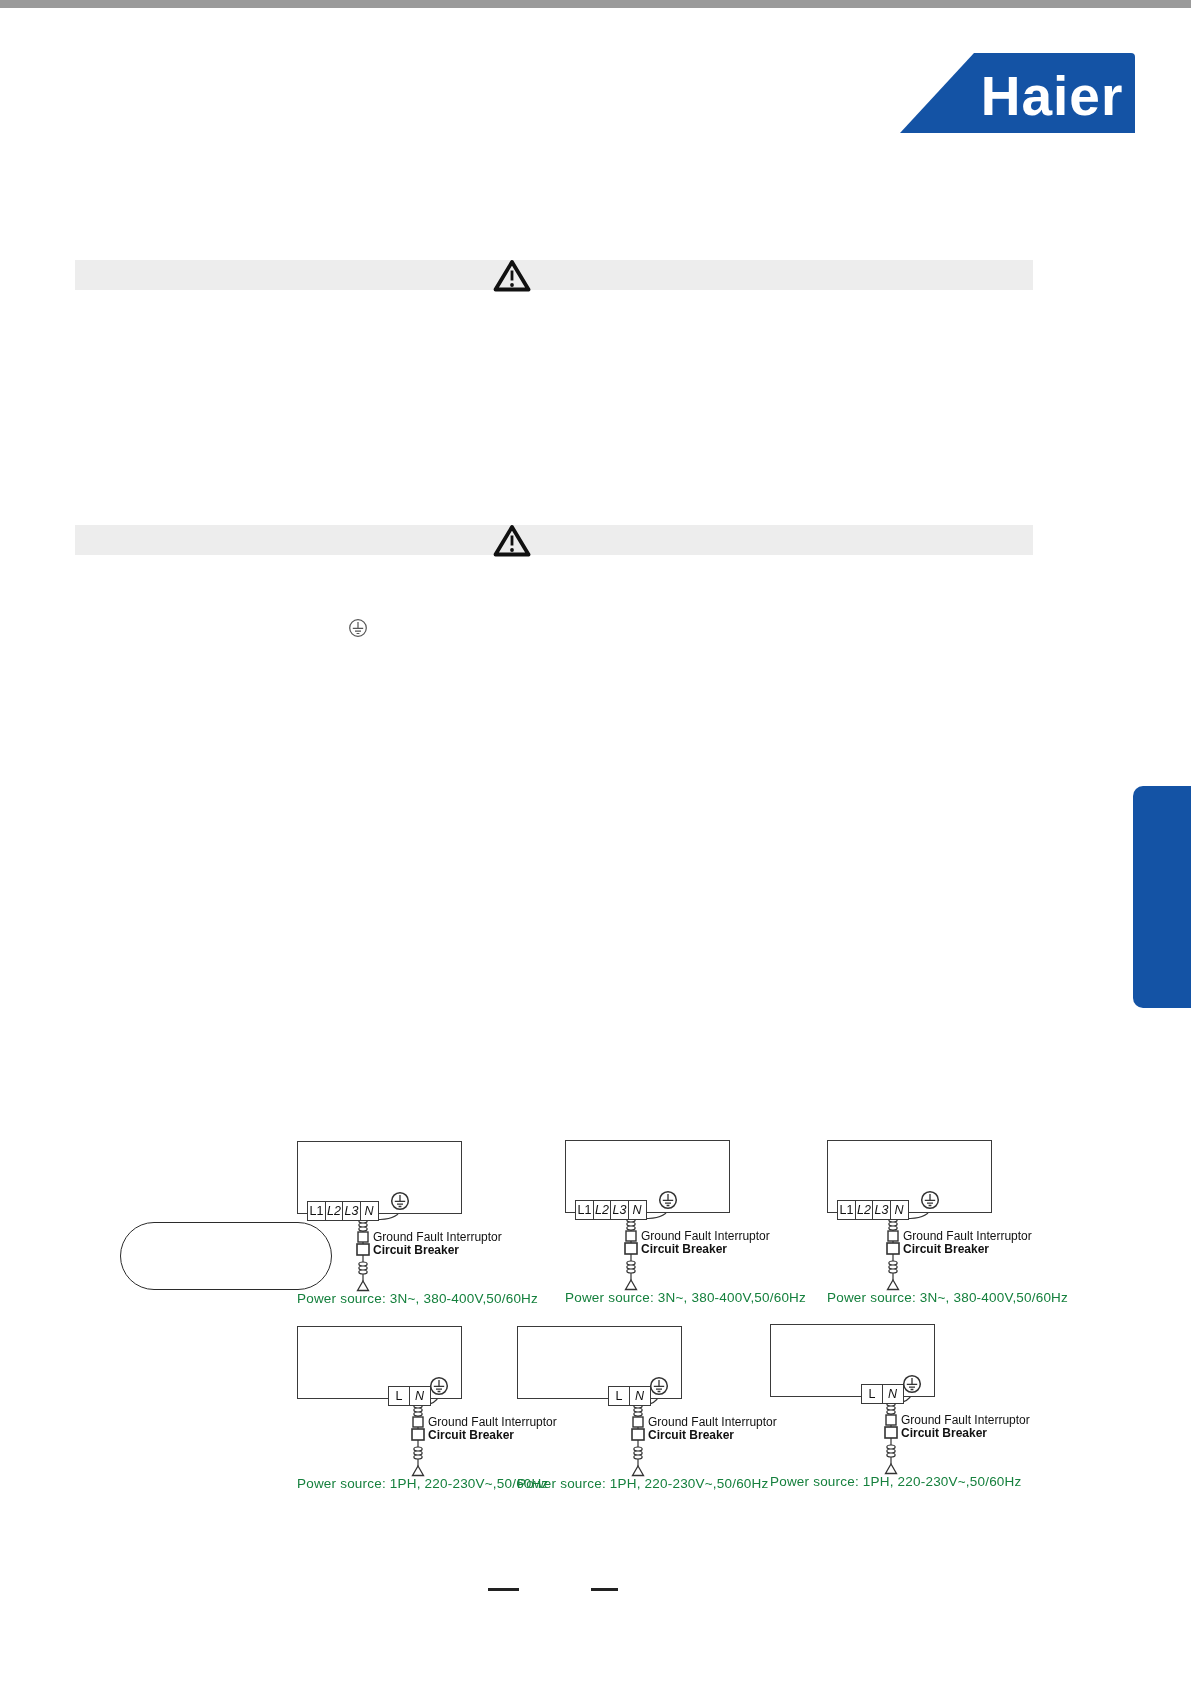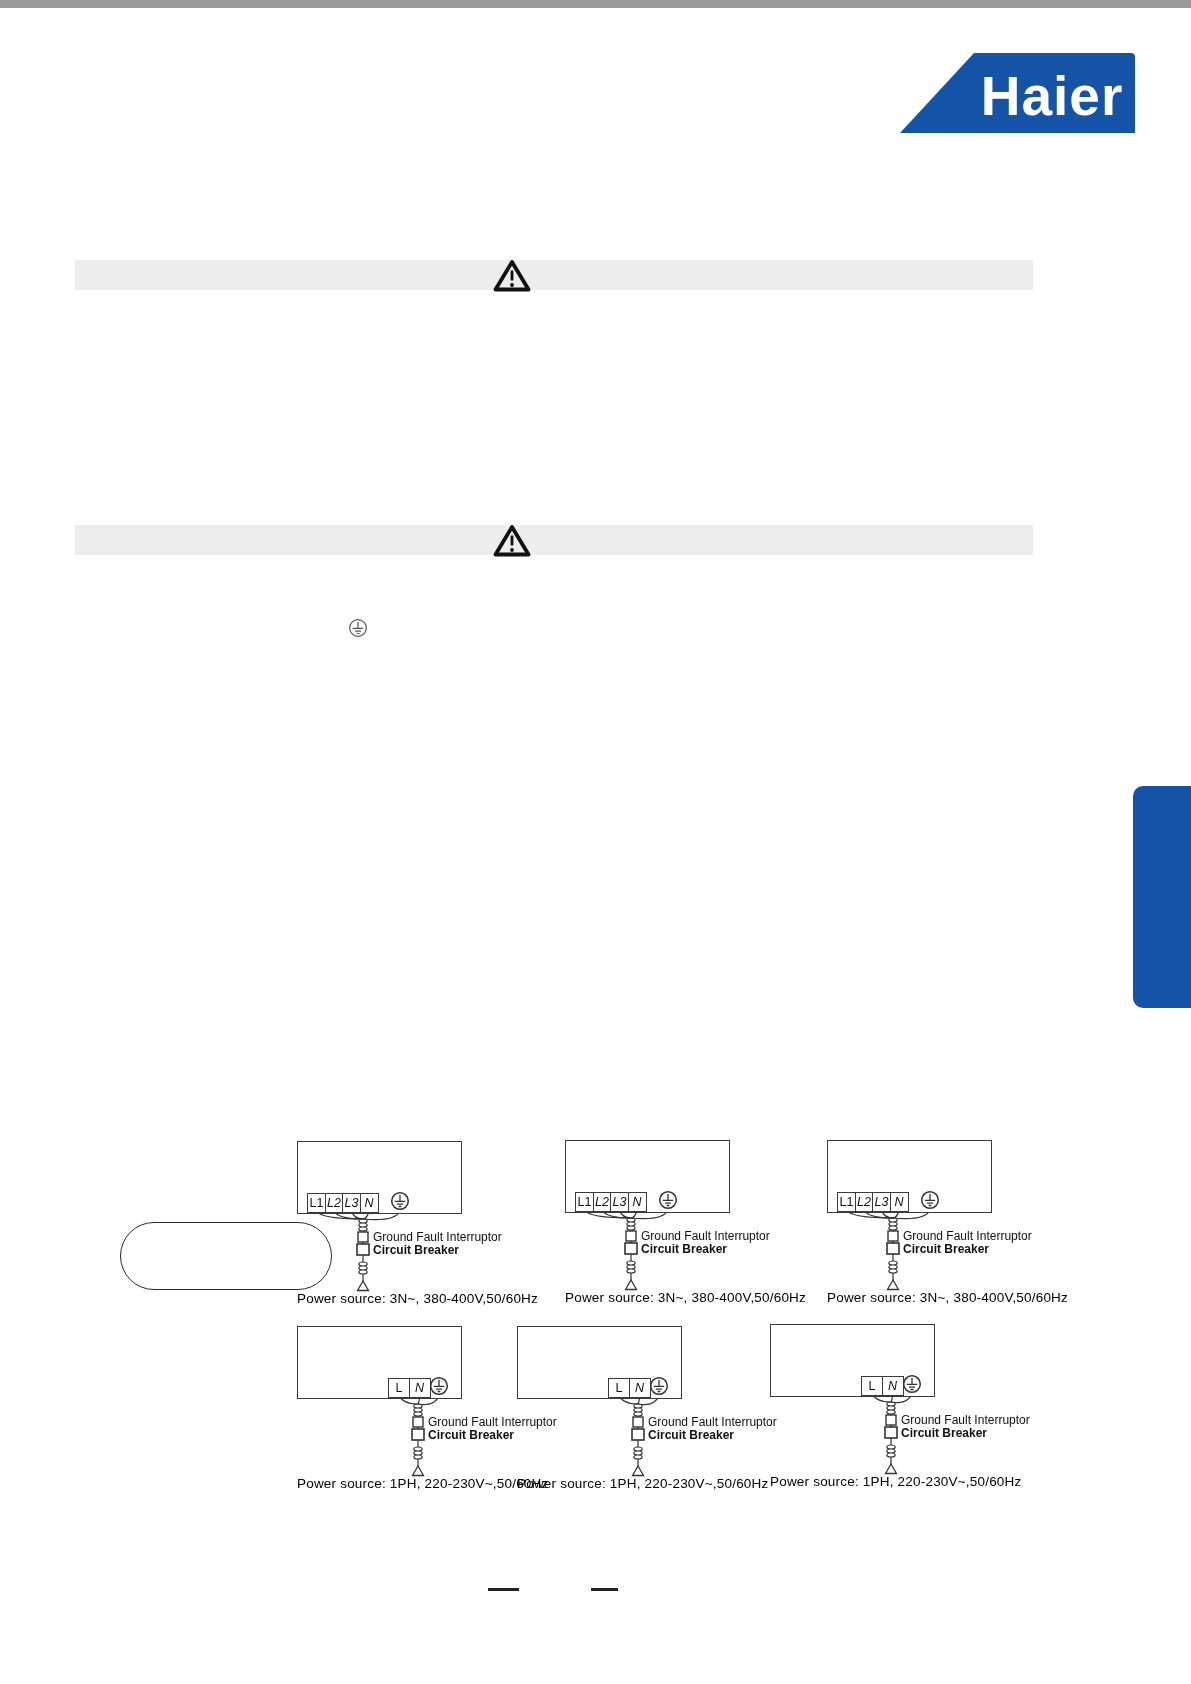--- a/index.html
+++ b/index.html
@@ -34,42 +34,42 @@
   .d2{left:565px;top:1132px;}
   .d3{left:827px;top:1132px;}
   .d4{left:297px;top:1318px;}
   .d5{left:517px;top:1318px;}
   .d6{left:770px;top:1316px;}
 
   .unit-box{position:absolute;left:0;top:0;width:165px;height:73px;
             border:1.5px solid #3a3a3a;background:#fff;box-sizing:border-box;}
   .diag-art{position:absolute;left:0;top:0;width:260px;height:170px;}
 
-  .strip{position:absolute;top:52px;display:flex;text-align:right;}
+  .strip{position:absolute;top:60px;display:flex;text-align:right;}
   .strip-a{left:10px;}
   .strip-b{left:91px;}
   .cell{box-sizing:border-box;height:20px;border:1.5px solid #3a3a3a;background:#fff;
         display:flex;align-items:center;justify-content:center;
         font-size:12.5px;line-height:1;}
   .cell{width:19px;}
   .cellb{width:22px;}
   .cell + .cell{margin-left:-1.5px;font-style:italic;}
 
   .earth{position:absolute;top:50px;width:20px;height:20px;}
   .earth-a{left:93px;}
   .earth-b{left:132px;}
 
   .complabel{position:absolute;white-space:nowrap;font-size:12px;line-height:12px;color:#111;}
   .gfi-label{top:90px;}
   .cb-label{top:102.5px;font-weight:bold;}
   .da .complabel{left:76px;}
   .db .complabel{left:131px;}
 
   .caption{position:absolute;left:0;top:150px;white-space:nowrap;
-           font-size:13.5px;letter-spacing:.2px;color:#000000;}
+           font-size:13.5px;letter-spacing:.2px;color:#15803d;}
 
   
   .fmark{position:absolute;top:1580px;height:3px;background:#222;}
   .fmark1{left:488px;width:31px;}
   .fmark2{left:591px;width:27px;}
 </style>
 </head>
 <body>
 
 <div class="page">

